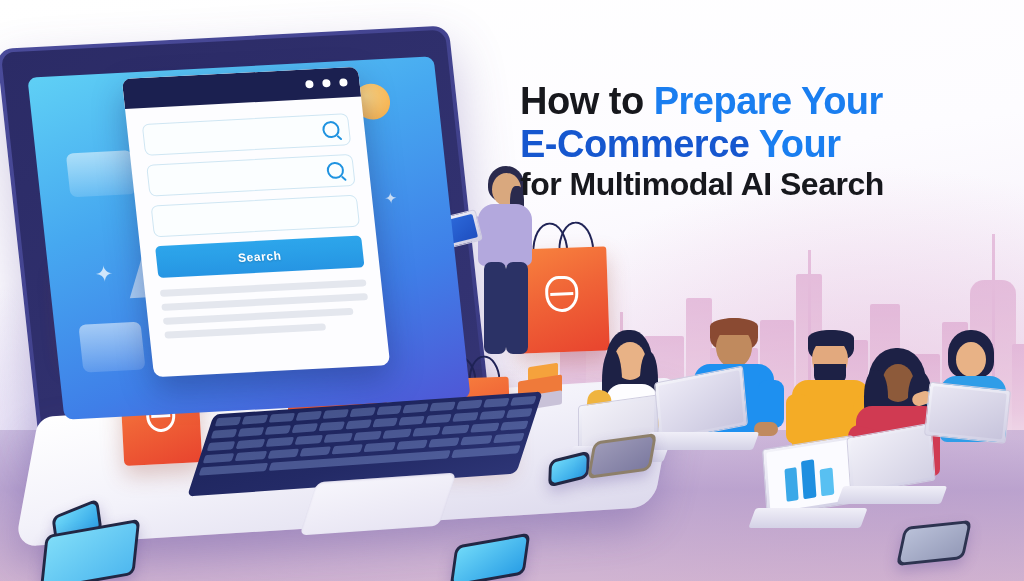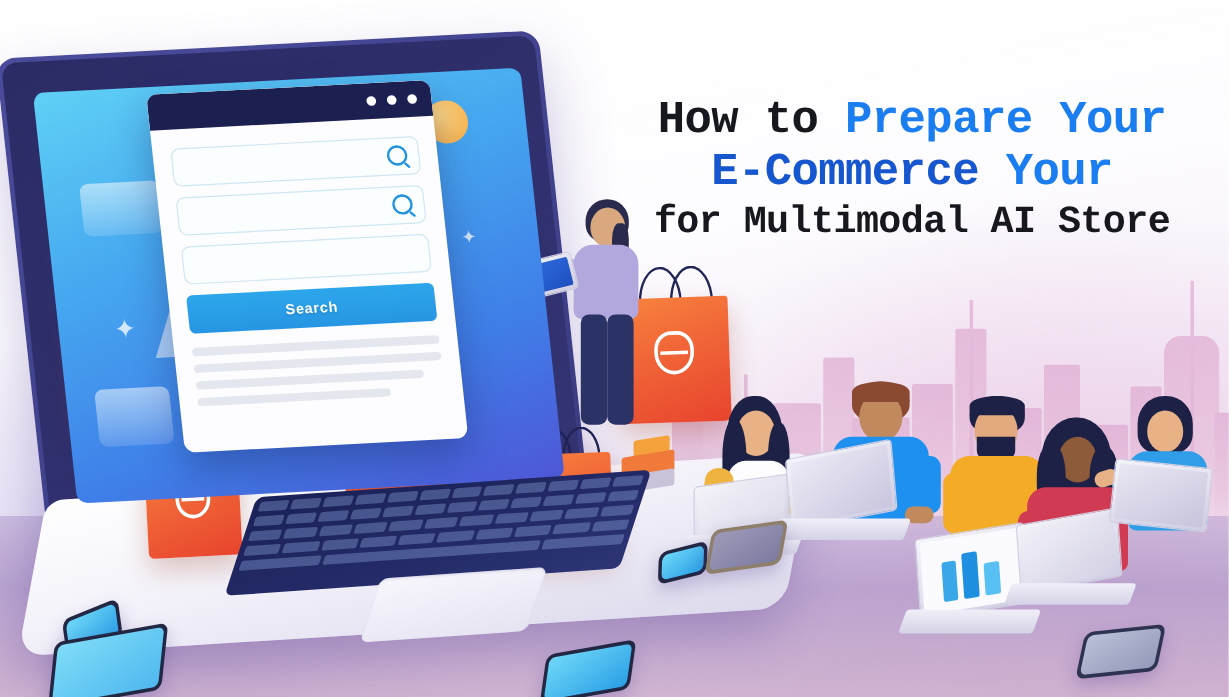--- a/index.html
+++ b/index.html
@@ -116,22 +116,22 @@
   .device{position:absolute;border-radius:7px;background:#222744;padding:3px;
     box-shadow:0 6px 14px rgba(90,70,150,.30);}
   .device .scr{width:100%;height:100%;border-radius:5px;
     background:linear-gradient(150deg,#6fd8f8,#2a9fe6);}
 
   .pkg{position:absolute;border-radius:2px;}
 
   
   .headline{
     position:absolute;left:520px;top:80px;width:480px;
-    text-align:center;font-weight:700;line-height:1.12;
-    font-family:Liberation Mono, monospace;
+    text-align:left;font-weight:700;line-height:1.12;
+    font-family:Liberation Sans, sans-serif;
     letter-spacing:-.5px;
   }
   .hl-line{display:block;white-space:nowrap;}
   .l1{font-size:38px;}
   .l2{font-size:38px;}
   .l3{font-size:32px;margin-top:2px;}
   .k-dark{color:#17181d;}
   .k-blue{color:#1a7ef0;}
   .k-blue2{color:#1657cf;}
 </style>
@@ -470,16 +470,16 @@
       <div class="scr" style="background:linear-gradient(150deg,#b9c0d8,#949ab8);"></div>
     </div>
 
   <div class="headline">
     <span class="hl-line l1">
       <span class="k-dark">How to </span><span class="k-blue">Prepare Your</span>
     </span>
     <span class="hl-line l2">
       <span class="k-blue2">E-Commerce </span><span class="k-blue">Your</span>
     </span>
-    <span class="hl-line l3 k-dark">for Multimodal AI Store</span>
+    <span class="hl-line l3 k-dark">for Multimodal AI Search</span>
   </div>
 
 </div>
 
 </body></html>

